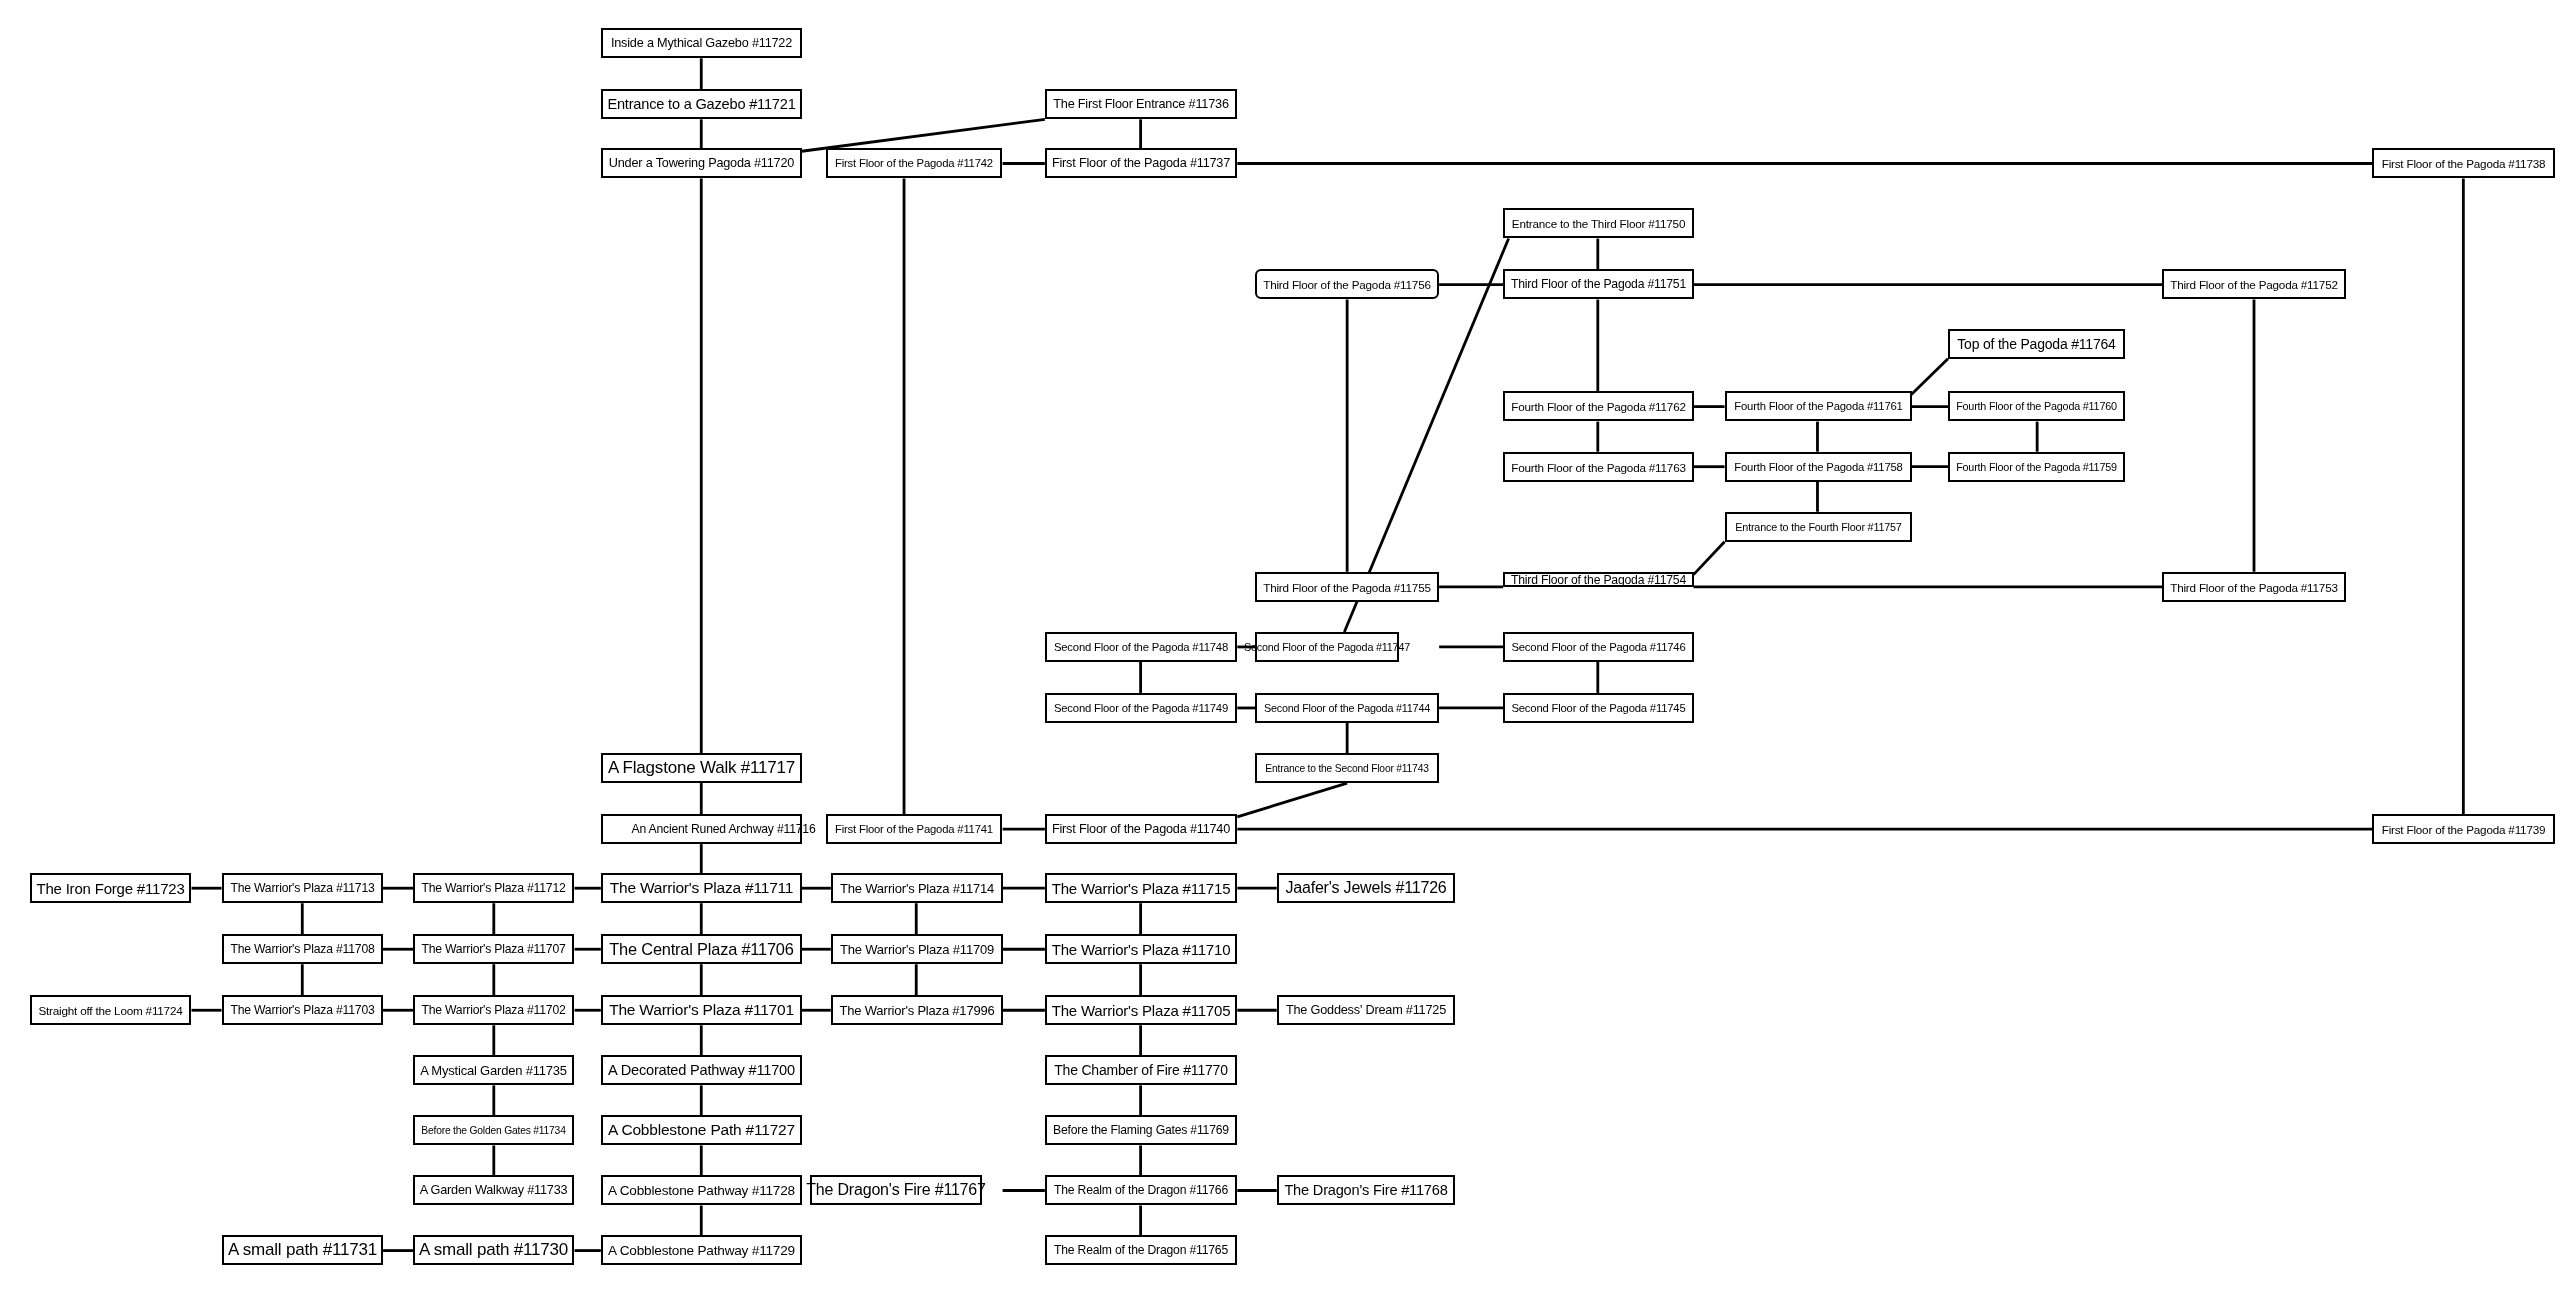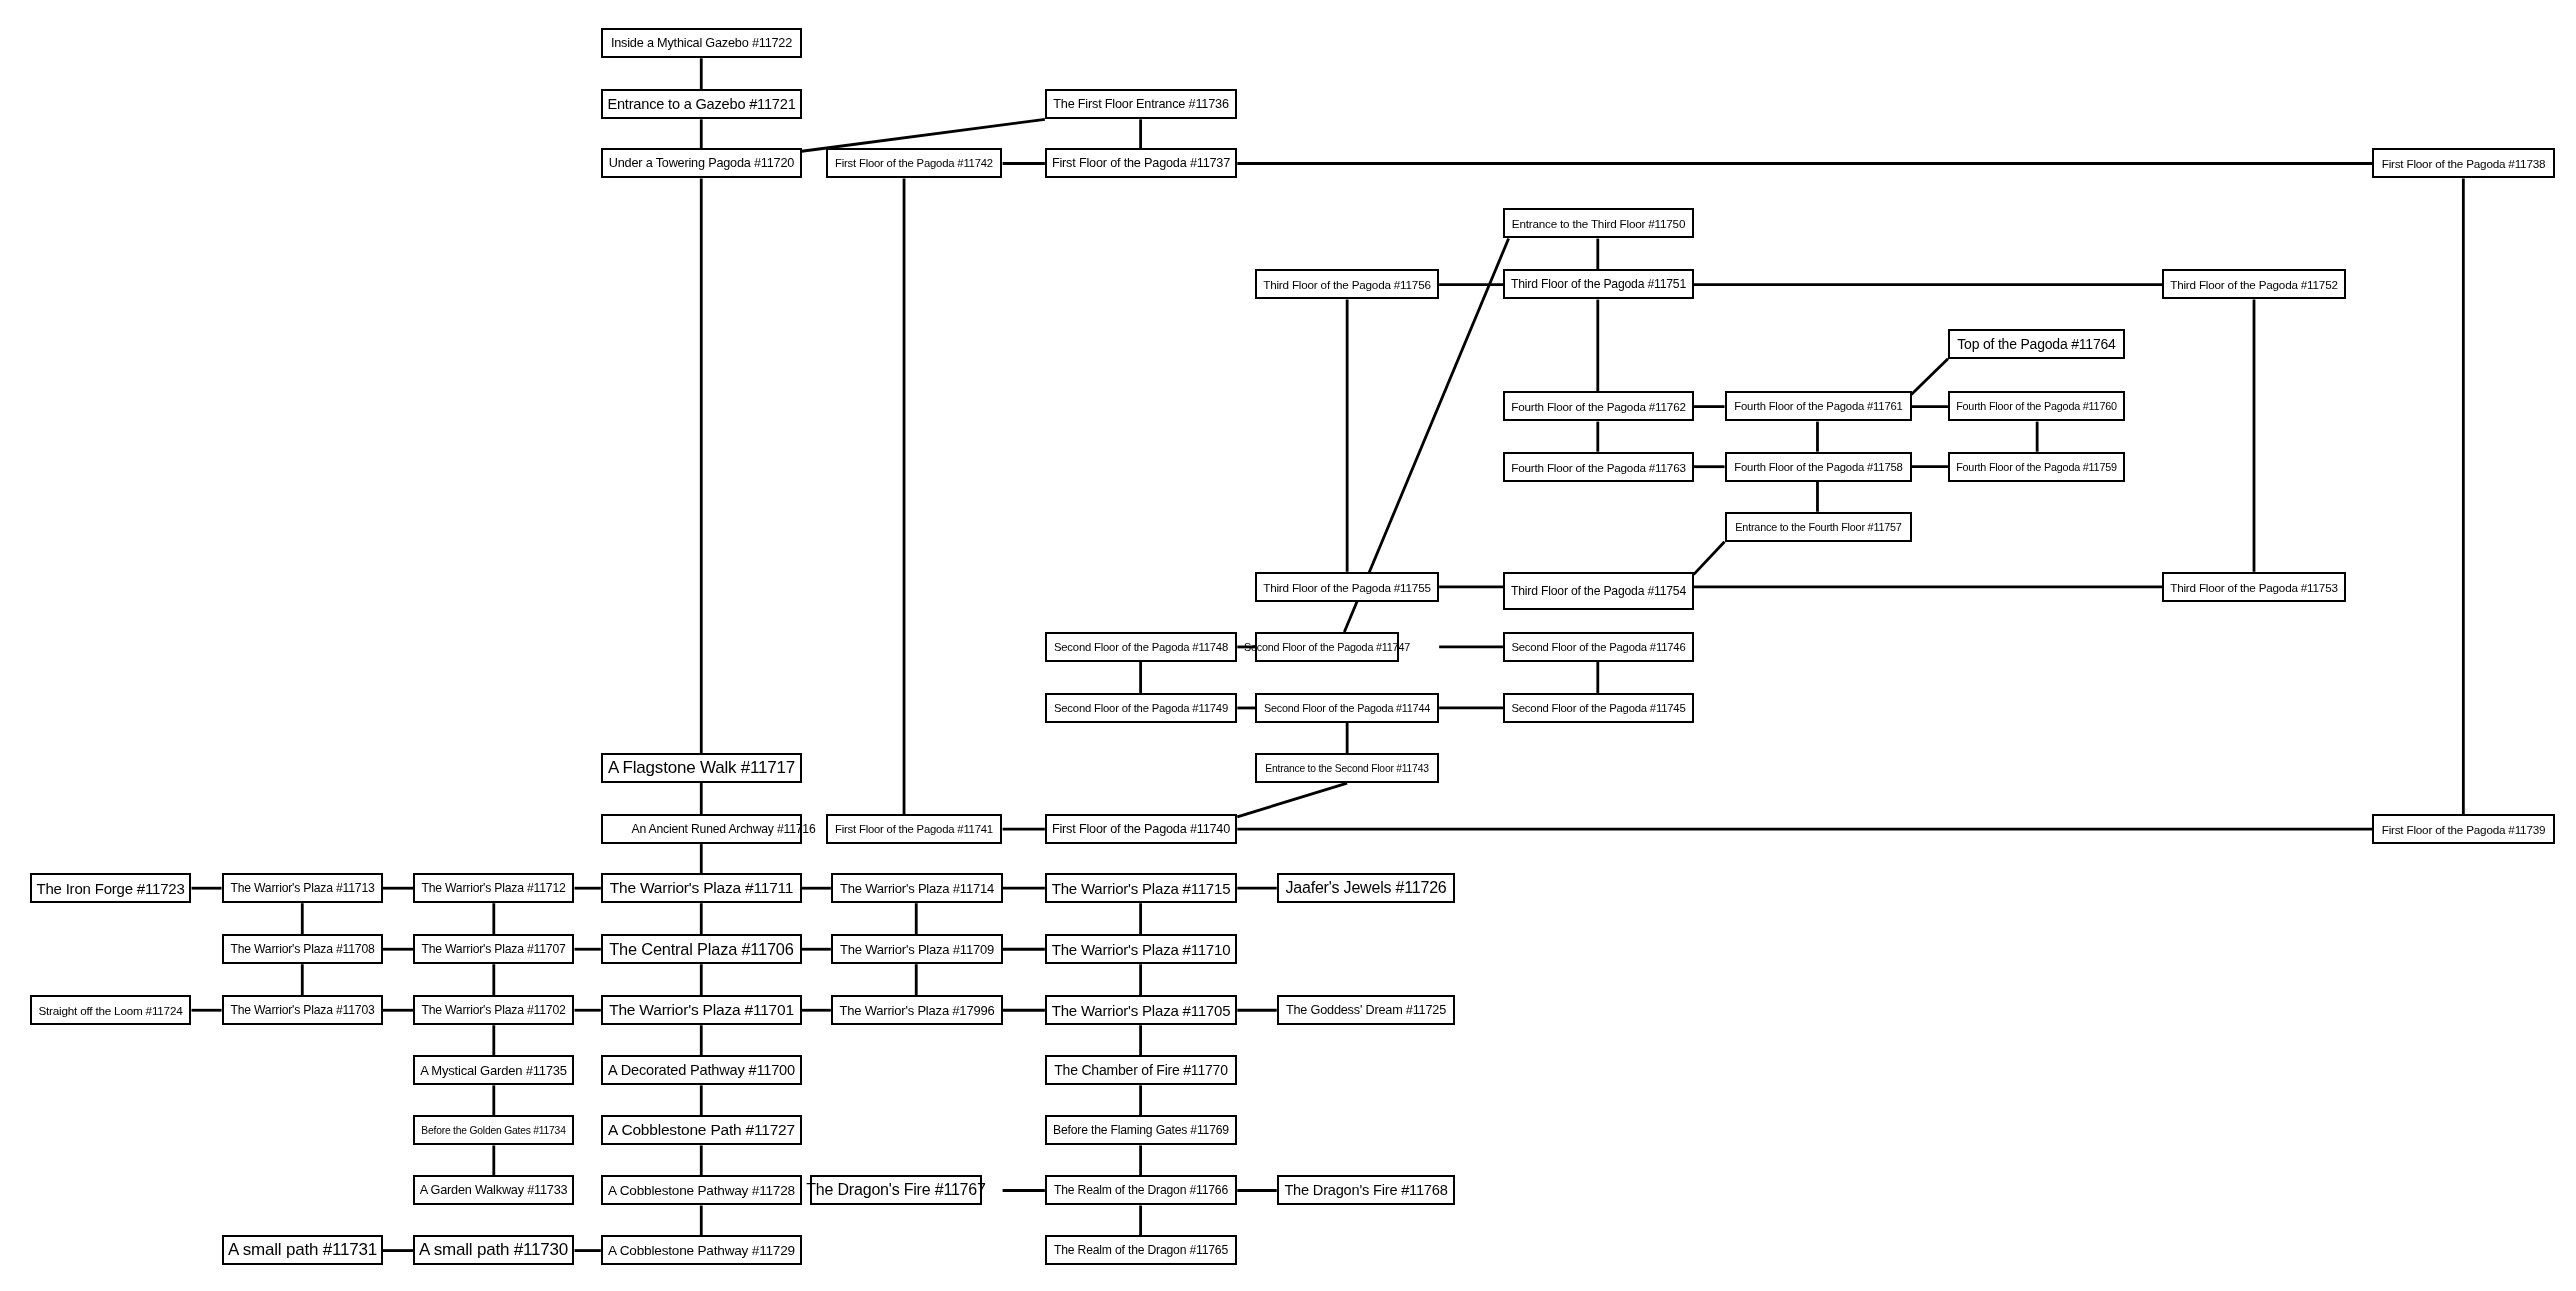--- a/index.html
+++ b/index.html
@@ -117,21 +117,21 @@
       </div>
       <div class="node" style="left: 1045px; top: 148px; width: 192px; height: 30px; font-size: 12.7px;">
         <span>First Floor of the Pagoda #11737</span>
       </div>
       <div class="node" style="left: 2372px; top: 148px; width: 183px; height: 30px; font-size: 11.7px;">
         <span>First Floor of the Pagoda #11738</span>
       </div>
       <div class="node" style="left: 1503px; top: 208px; width: 191px; height: 30px; font-size: 11.7px;">
         <span>Entrance to the Third Floor #11750</span>
       </div>
-      <div class="node" style="left: 1255px; top: 269px; width: 184px; height: 30px; font-size: 11.7px;">
+      <div class="node" style="left: 1255px; top: 269px; width: 184px; height: 30px; font-size: 11.7px; border-radius: 6px;">
         <span>Third Floor of the Pagoda #11756</span>
       </div>
       <div class="node" style="left: 1503px; top: 269px; width: 191px; height: 30px; font-size: 12.2px;">
         <span>Third Floor of the Pagoda #11751</span>
       </div>
       <div class="node" style="left: 2162px; top: 269px; width: 184px; height: 30px; font-size: 11.7px;">
         <span>Third Floor of the Pagoda #11752</span>
       </div>
       <div class="node" style="left: 1948px; top: 329px; width: 177px; height: 30px; font-size: 14px;">
         <span>Top of the Pagoda #11764</span>
@@ -153,21 +153,21 @@
       </div>
       <div class="node" style="left: 1948px; top: 452px; width: 177px; height: 30px; font-size: 10.8px;">
         <span>Fourth Floor of the Pagoda #11759</span>
       </div>
       <div class="node" style="left: 1725px; top: 512px; width: 187px; height: 30px; font-size: 10.8px;">
         <span>Entrance to the Fourth Floor #11757</span>
       </div>
       <div class="node" style="left: 1255px; top: 572px; width: 184px; height: 30px; font-size: 11.7px;">
         <span>Third Floor of the Pagoda #11755</span>
       </div>
-      <div class="node" style="left: 1503px; top: 572px; width: 191px; height: 38px; font-size: 12.2px;">
+      <div class="node" style="left: 1503px; top: 572px; width: 191px; height: 15px; font-size: 12.2px;">
         <span>Third Floor of the Pagoda #11754</span>
       </div>
       <div class="node" style="left: 2162px; top: 572px; width: 184px; height: 30px; font-size: 11.7px;">
         <span>Third Floor of the Pagoda #11753</span>
       </div>
       <div class="node" style="left: 1045px; top: 632px; width: 192px; height: 30px; font-size: 11.3px;">
         <span>Second Floor of the Pagoda #11748</span>
       </div>
       <div class="node" style="left: 1255px; top: 632px; width: 144px; height: 30px; font-size: 10.8px;">
         <span>Second Floor of the Pagoda #11747</span>

